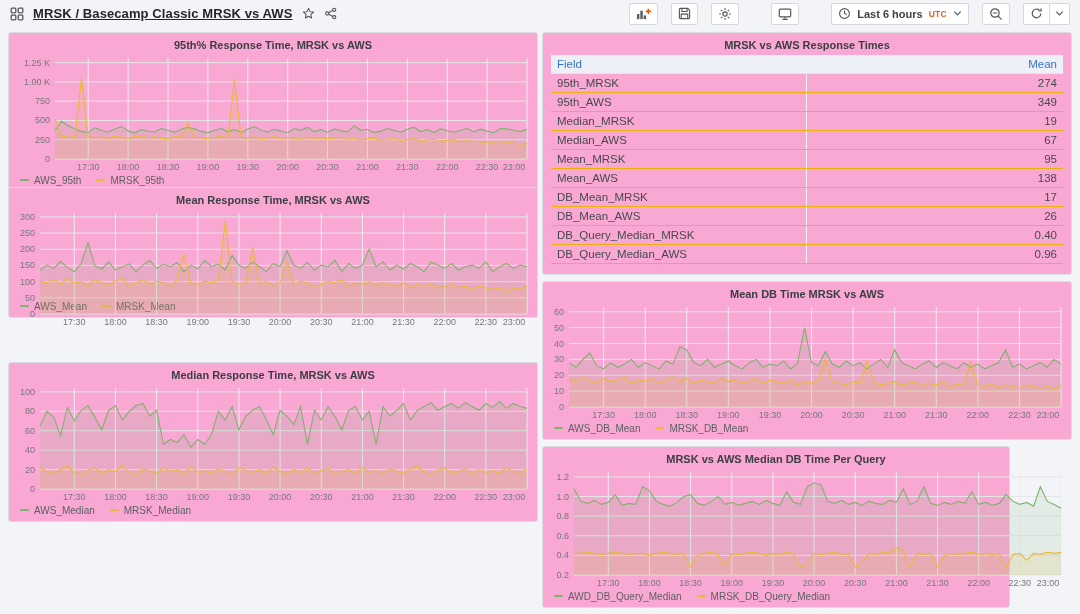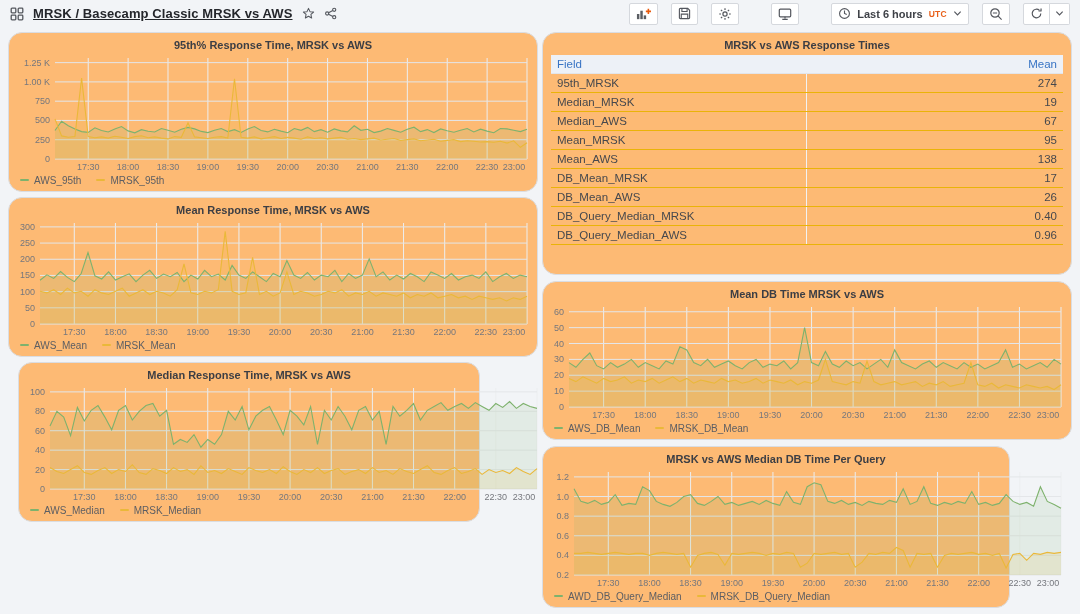--- a/index.html
+++ b/index.html
@@ -22,21 +22,21 @@
   }
   .btn svg { display:block; }
   .btn-group { display:flex; }
   .btn-group .btn:first-child { border-radius:2px 0 0 2px; }
   .btn-group .btn:last-child { border-radius:0 2px 2px 0; border-left:none; min-width:20px; padding:0 4px; }
   .time-btn { gap:6px; font-size:11px; font-weight:600; color:#3f4248; }
   .tz { font-size:8.5px; font-weight:700; letter-spacing:.3px; }
   .spacer8 { width:6px; }
   
   .panel {
-    position:absolute; background:#fdba74; border:1px solid #dadde2; border-radius:14px;
+    position:absolute; background:#f9a8d4; border:1px solid #dadde2; border-radius:3px;
     display:flex; flex-direction:column; padding:3px 8px 3px 8px;
   }
   .panel-title {
     text-align:center; font-size:11px; font-weight:700; color:#3c3e44;
     padding:3px 0 2px; flex:0 0 auto; cursor:pointer;
   }
   .chart-body { flex:1 1 auto; position:relative; min-height:0; }
   .chart-body svg { position:absolute; left:0; top:0; }
   .legend { flex:0 0 16px; display:flex; align-items:center; gap:15px; padding-left:3px; }
   .legend-item { display:flex; align-items:center; gap:5px; font-size:10px; color:#5c5e63; cursor:pointer; }
@@ -44,22 +44,22 @@
   
   .table-wrap { flex:1 1 auto; display:flex; flex-direction:column; font-size:11.5px; overflow:hidden; margin-top:2px; }
   .thead { display:flex; background:#edf1f7; border-bottom:1px solid #e2e5ea; height:19px; align-items:center; color:#3874c4; flex:0 0 19px; }
   .th-field { width:50%; padding-left:6px; cursor:pointer; }
   .th-mean { flex:1; text-align:right; padding-right:6px; cursor:pointer; }
   .trow { display:flex; height:19px; align-items:center; border-bottom:1px solid #eab308; color:#46484d; flex:0 0 19px; }
   .cell-field { width:50%; padding-left:6px; align-self:stretch; display:flex; align-items:center; border-right:1px solid #f1f2f4; }
   .cell-value { flex:1; text-align:right; padding-right:6px; }
   
   #panel-95th    { left:8px;   top:32px;  width:530px; height:160px; }
-  #panel-mean    { left:8px;   top:197px; width:530px; height:160px; }
-  #panel-median  { left:18px;   top:362px; width:462px; height:160px; }
+  #panel-mean    { left:8px;   top:187px; width:530px; height:131px; }
+  #panel-median  { left:8px;   top:362px; width:530px; height:160px; }
   #panel-table   { left:542px; top:32px;  width:530px; height:243px; }
   #panel-dbmean  { left:542px; top:281px; width:530px; height:159px; }
   #panel-dbquery { left:542px; top:446px; width:468px; height:162px; }
   .chart-body svg text { font-family:"Liberation Sans", sans-serif; font-size:9px; fill:#75777d; }
 </style>
 </head>
 <body>
 
 <div class="navbar">
   <div class="nav-left">
@@ -350,20 +350,24 @@
     <div class="thead">
       <div class="th-field">Field</div>
       <div class="th-mean">Mean</div>
     </div>
     <div id="table-rows">
         <div class="trow">
           <div class="cell-field">95th_MRSK</div>
           <div class="cell-value">274</div>
         </div>
         <div class="trow">
+          <div class="cell-field">95th_AWS</div>
+          <div class="cell-value">349</div>
+        </div>
+        <div class="trow">
           <div class="cell-field">Median_MRSK</div>
           <div class="cell-value">19</div>
         </div>
         <div class="trow">
           <div class="cell-field">Median_AWS</div>
           <div class="cell-value">67</div>
         </div>
         <div class="trow">
           <div class="cell-field">Mean_MRSK</div>
           <div class="cell-value">95</div>

